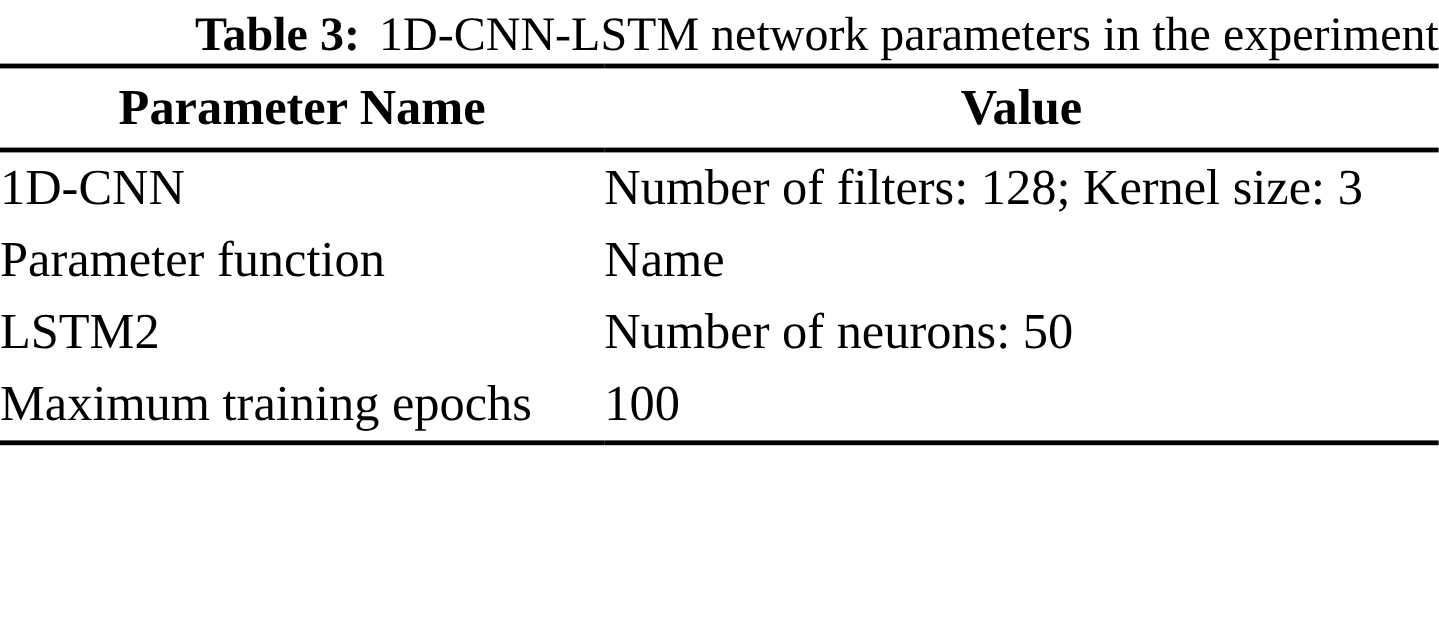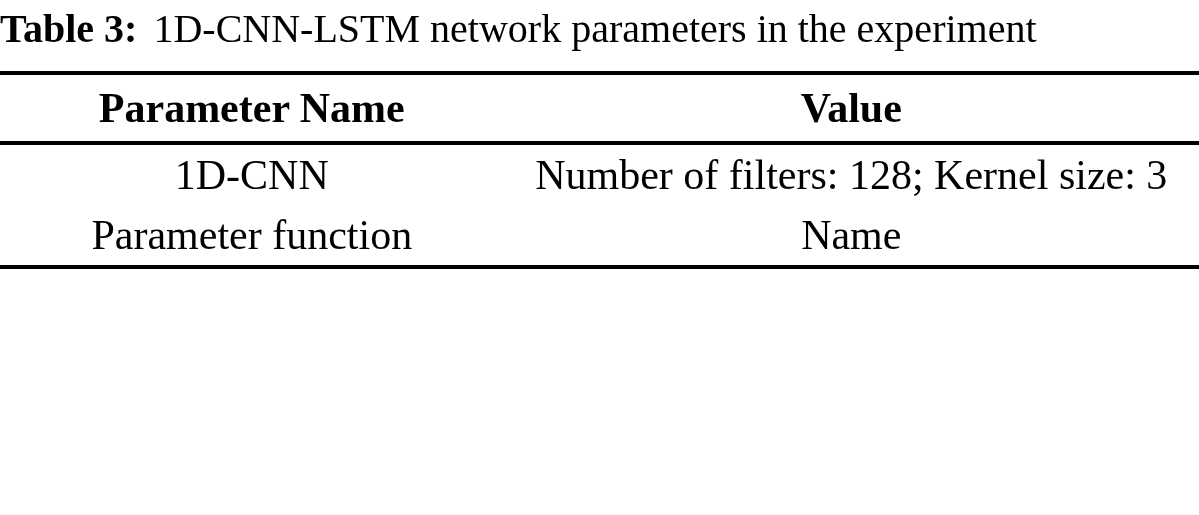--- a/index.html
+++ b/index.html
@@ -13,35 +13,34 @@
     overflow: hidden;
     font-family: "Liberation Serif", "DejaVu Serif", serif;
     color: #000000;
   }
   .page {
     width: 1199px;
     height: 515px;
     background: #ffffff;
   }
   .caption {
-    text-align: left;
+    text-align: right;
     font-size: 40px;
     line-height: 48px;
     padding-top: 5px;
     white-space: nowrap;
   }
   .cap-label {
     font-weight: 700;
     margin-right: 16px;
   }
   table.params-table {
     width: 100%;
     border-collapse: collapse;
     table-layout: fixed;
-    margin-top: 18px;
     border-top: 4px solid #000000;
     border-bottom: 4px solid #000000;
   }
   col.col-param { width: 42%; }
   col.col-value { width: 58%; }
   thead tr {
     border-bottom: 4px solid #000000;
   }
   th {
     font-size: 42px;
@@ -49,21 +48,20 @@
     height: 66px;
     text-align: center;
     vertical-align: middle;
     padding: 0;
     white-space: nowrap;
   }
   td {
     font-size: 42px;
     font-weight: 400;
     height: 60px;
-    text-align: center;
     vertical-align: middle;
     padding: 0;
     white-space: nowrap;
   }
 </style>
 </head>
 <body>
 
 <div class="page">
 
@@ -84,16 +82,24 @@
     </thead>
     <tbody>
       <tr>
         <td>1D-CNN</td>
         <td>Number of filters: 128; Kernel size: 3</td>
       </tr>
       <tr>
         <td>Parameter function</td>
         <td>Name</td>
       </tr>
+      <tr>
+        <td>LSTM2</td>
+        <td>Number of neurons: 50</td>
+      </tr>
+      <tr>
+        <td>Maximum training epochs</td>
+        <td>100</td>
+      </tr>
     </tbody>
   </table>
 
 </div>
 
 </body></html>

